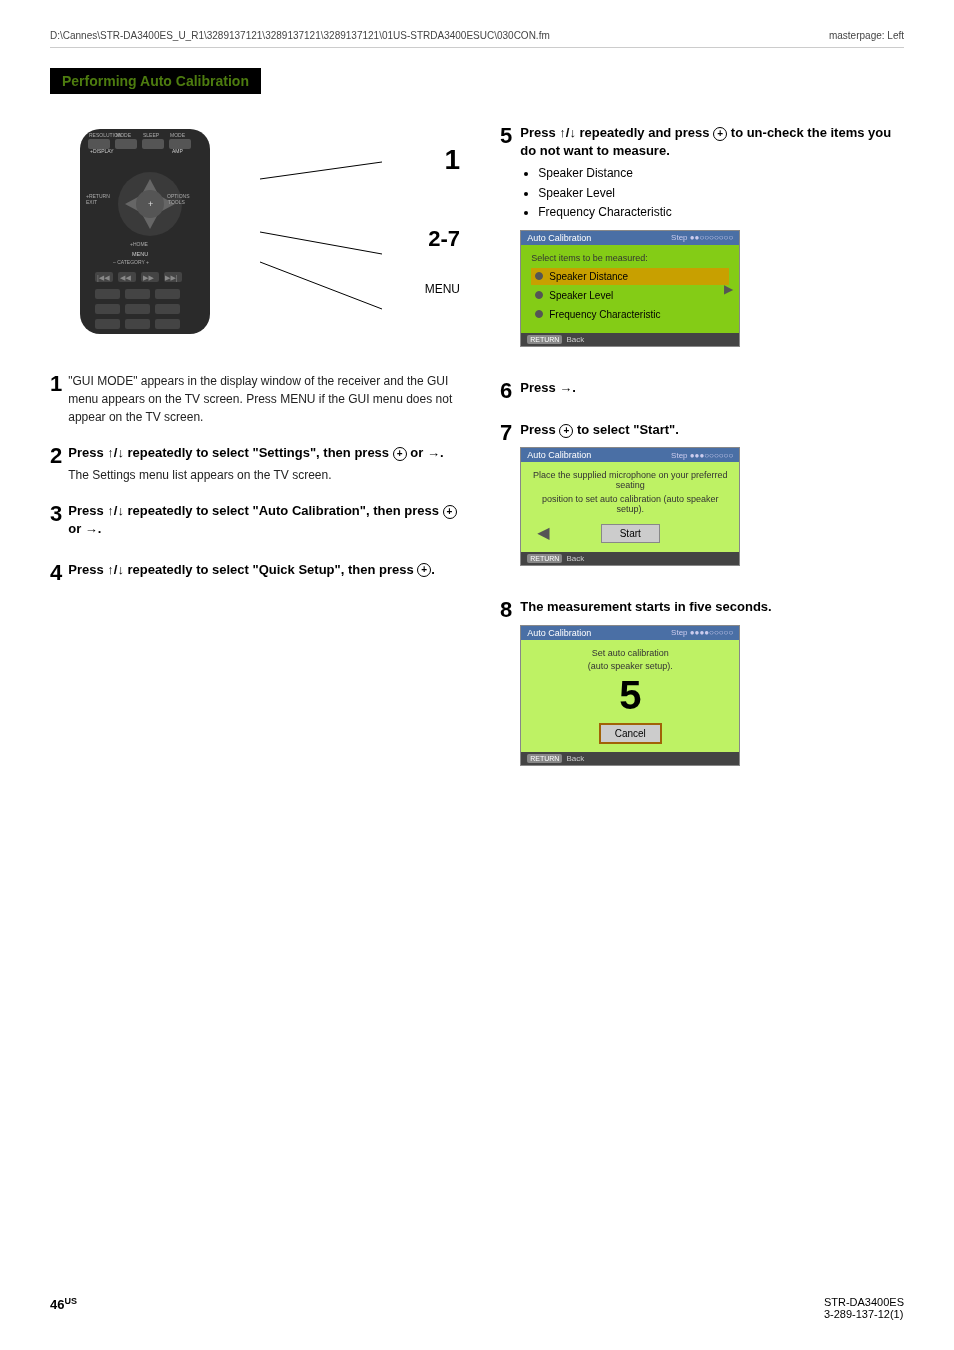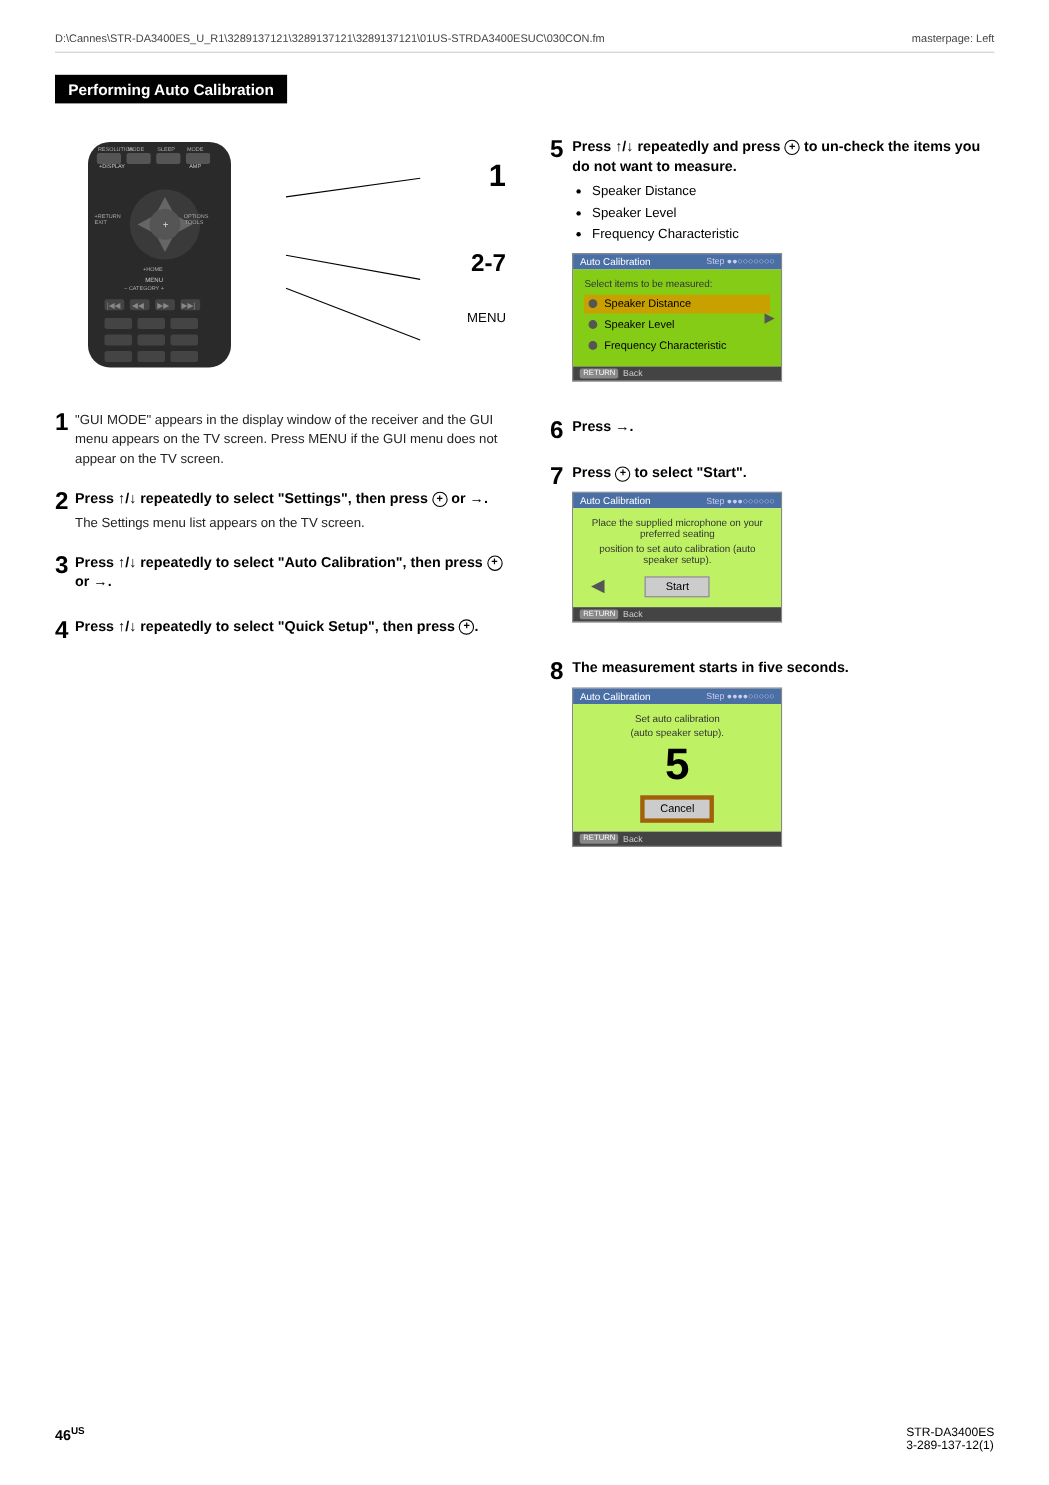--- a/index.html
+++ b/index.html
@@ -37,21 +37,21 @@
     .left-col {
       width: 420px;
       flex-shrink: 0;
     }
     .right-col {
       flex: 1;
     }
     
     .section-title {
       background: #000;
-      color: #ffffff;
+      color: #4d7c0f;
       font-size: 14px;
       font-weight: bold;
       padding: 5px 12px;
       margin-bottom: 14px;
       display: inline-block;
     }
     
     .remote-container {
       display: flex;
       align-items: flex-start;
@@ -104,21 +104,21 @@
     .bullet-list {
       list-style: disc;
       margin-left: 18px;
       font-size: 12px;
       line-height: 1.6;
     }
     
     .screen-mockup {
       border: 1px solid #888;
       background: #f0f0f0;
-      width: 191px;
+      width: 220px;
       margin: 8px 0 12px 0;
       font-size: 10px;
     }
     .screen-header {
       background: #4a6fa5;
       color: #fff;
       font-size: 9px;
       padding: 2px 6px;
       display: flex;
       justify-content: space-between;
@@ -219,21 +219,21 @@
     .screen-countdown-number {
       font-size: 40px;
       font-weight: bold;
       color: #000;
       display: block;
       line-height: 1;
       margin: 4px 0;
     }
     .screen-cancel-btn {
       background: #ccc;
-      border: 4px solid #a16207;
+      border: 2px solid #a16207;
       font-size: 10px;
       padding: 3px 14px;
       display: inline-block;
       margin-top: 4px;
     }
 
     
     .right-step {
       margin-bottom: 20px;
     }

